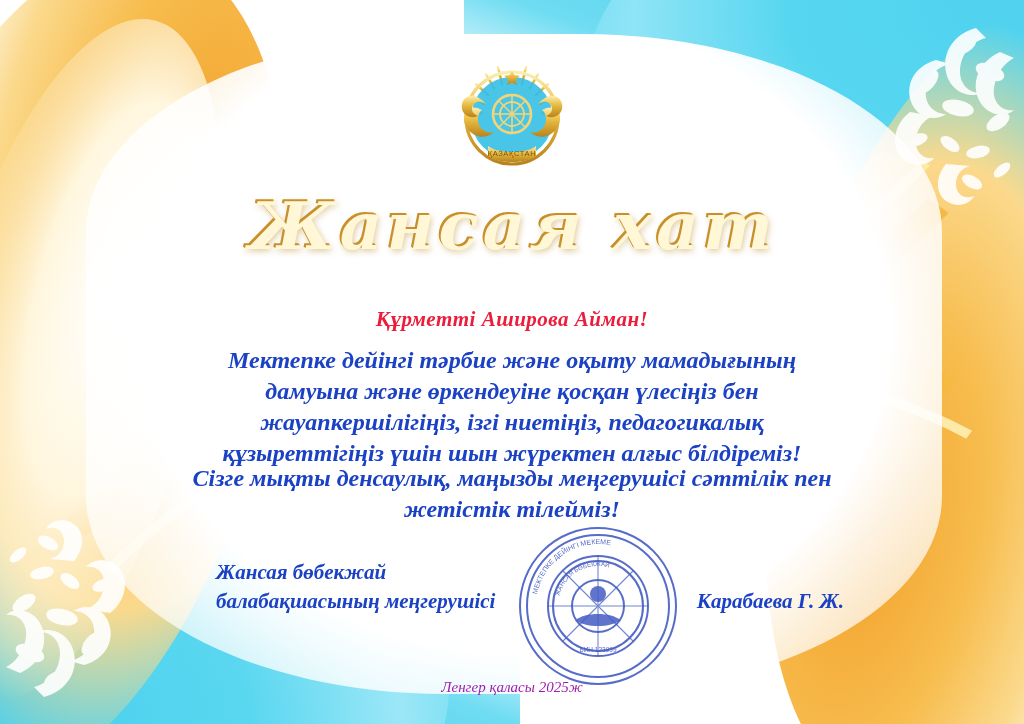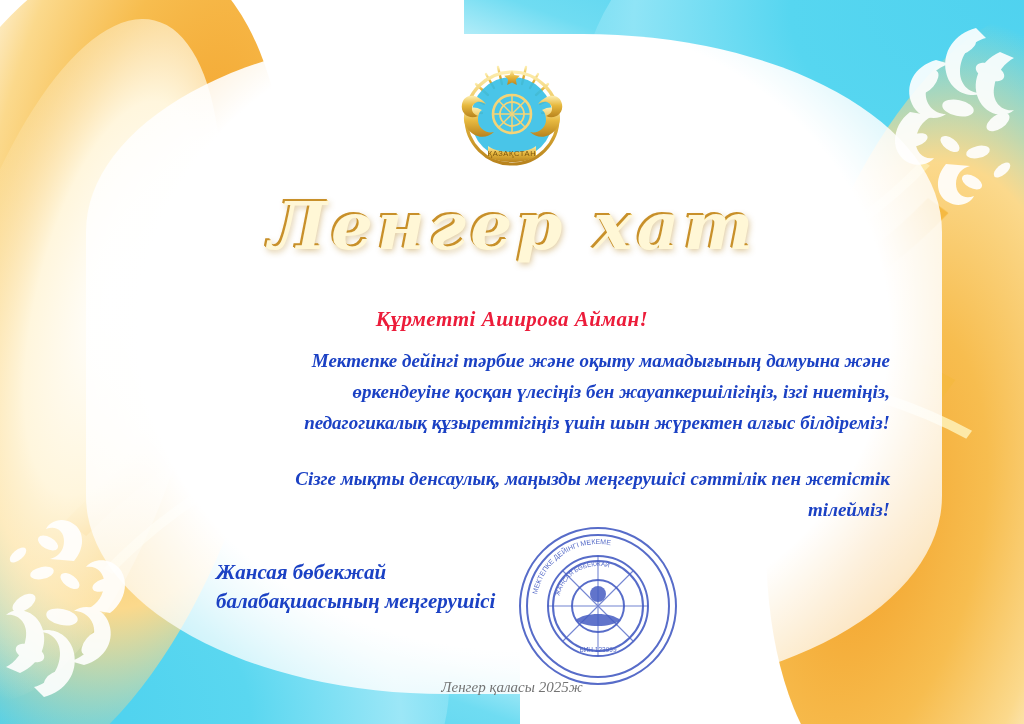--- a/index.html
+++ b/index.html
@@ -209,28 +209,27 @@
     font-style: italic;
     color: #ec1c3a;
     letter-spacing: 0.5px;
   }
 
   .body-block {
     position: absolute;
     left: 50%;
     transform: translateX(-50%);
     width: 660px;
-    text-align: right;
+    text-align: center;
     font-family: "Liberation Serif", serif;
     font-style: italic;
     font-weight: bold;
     color: #1b41c4;
-    font-size: 19px;
+    font-size: 24px;
     line-height: 31px;
-    margin-left: 48px;
   }
   #para1 { top: 345px; }
   #para2 { top: 463px; }
 
   .signature {
     position: absolute;
     left: 216px;
     top: 558px;
     width: 640px;
     font-family: "Liberation Serif", serif;
@@ -257,21 +256,21 @@
 
   .footer {
     position: absolute;
     bottom: 28px;
     left: 0;
     width: 100%;
     text-align: center;
     font-family: "Liberation Serif", serif;
     font-style: italic;
     font-size: 15px;
-    color: #737373;
+    color: #a21caf;
   }
 </style>
 </head>
 <body>
 
 <div id="certificate">
 
   <div class="bg-layer">
     <div class="cyan-edge-top"></div>
     <div class="cyan-edge-bottom"></div>
@@ -377,31 +376,32 @@
         <path d="M44 56 C34 44 22 46 20 56 C18 66 28 72 36 68 C30 66 28 60 32 56 C36 52 40 54 44 56 Z" fill="url(#goldg)"></path>
         <path d="M96 56 C106 44 118 46 120 56 C122 66 112 72 104 68 C110 66 112 60 108 56 C104 52 100 54 96 56 Z" fill="url(#goldg)"></path>
 
         <path d="M46 98 C56 106 84 106 94 98 L94 108 C84 116 56 116 46 108 Z" fill="url(#goldg)"></path>
         <text x="70" y="108" text-anchor="middle" font-family="'Liberation Sans', sans-serif" font-size="7.5" fill="#7a5410" letter-spacing="0.6">ҚАЗАҚСТАН</text>
 
         <path d="M70 22 l2.4 5 5.4 .8 -3.9 3.8 .9 5.4 -4.8 -2.6 -4.8 2.6 .9 -5.4 -3.9 -3.8 5.4 -.8 Z" fill="url(#goldg)"></path>
       </svg>
     </div>
 
-    <div class="title">Ленгер хат</div>
+    <div class="title">Жансая хат</div>
 
     <div class="salutation">Құрметті   Аширова Айман!</div>
 
     <div class="body-block" id="para1">Мектепке дейінгі тәрбие  және оқыту мамадығының дамуына және өркендеуіне қосқан үлесіңіз бен жауапкершілігіңіз, ізгі ниетіңіз, педагогикалық құзыреттігіңіз үшін шын жүректен алғыс білдіреміз!</div>
     <div class="body-block" id="para2">Сізге мықты денсаулық, маңызды меңгерушісі сәттілік пен жетістік тілейміз!</div>
 
     <div class="signature">
       <div>Жансая бөбекжай</div>
       <div class="sig-line2">
         <span>балабақшасының  меңгерушісі</span>
+        <span class="sig-name">Карабаева Г. Ж.</span>
       </div>
     </div>
 
     <div class="stamp">
       <svg viewBox="0 0 164 164" width="164" height="164">
         <g fill="none" stroke="#2540b8" stroke-width="2" opacity="0.9">
           <circle cx="82" cy="82" r="78"></circle>
           <circle cx="82" cy="82" r="71"></circle>
           <circle cx="82" cy="82" r="50"></circle>
           <circle cx="82" cy="82" r="45"></circle>

